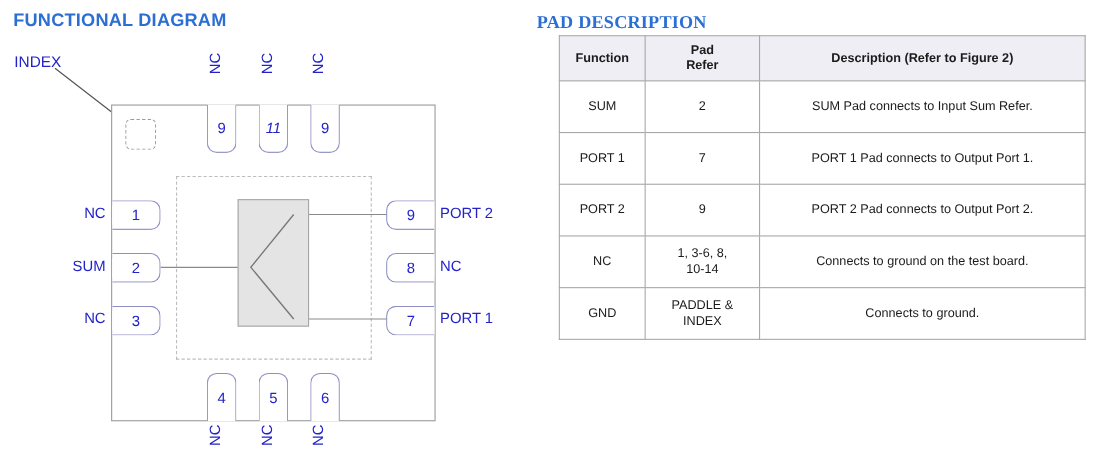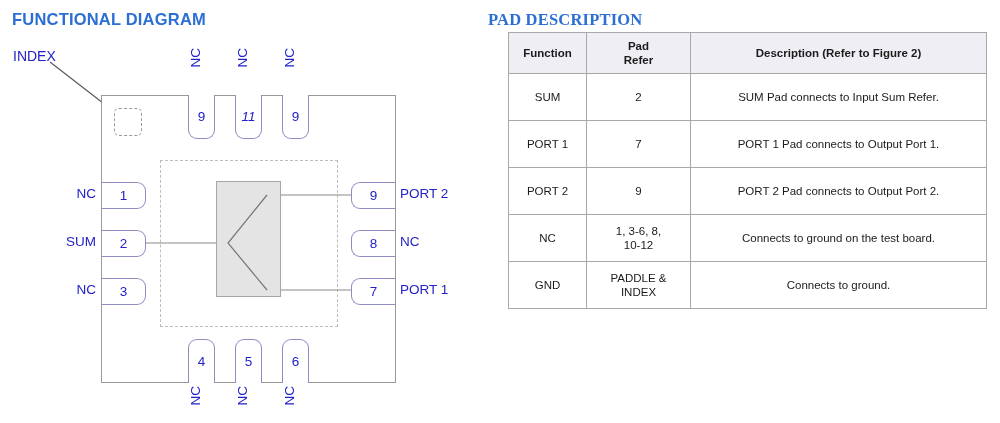--- a/index.html
+++ b/index.html
@@ -291,21 +291,21 @@
         <td>PORT 2</td>
         <td>
           <span>9</span>
         </td>
         <td>PORT 2 Pad connects to Output Port 2.</td>
       </tr>
       <tr>
         <td>NC</td>
         <td>
           <span>1, 3-6, 8,</span><br>
-          <span>10-12</span>
+          <span>10-14</span>
         </td>
         <td>Connects to ground on the test board.</td>
       </tr>
       <tr>
         <td>GND</td>
         <td>
           <span>PADDLE &amp;</span><br>
           <span>INDEX</span>
         </td>
         <td>Connects to ground.</td>

